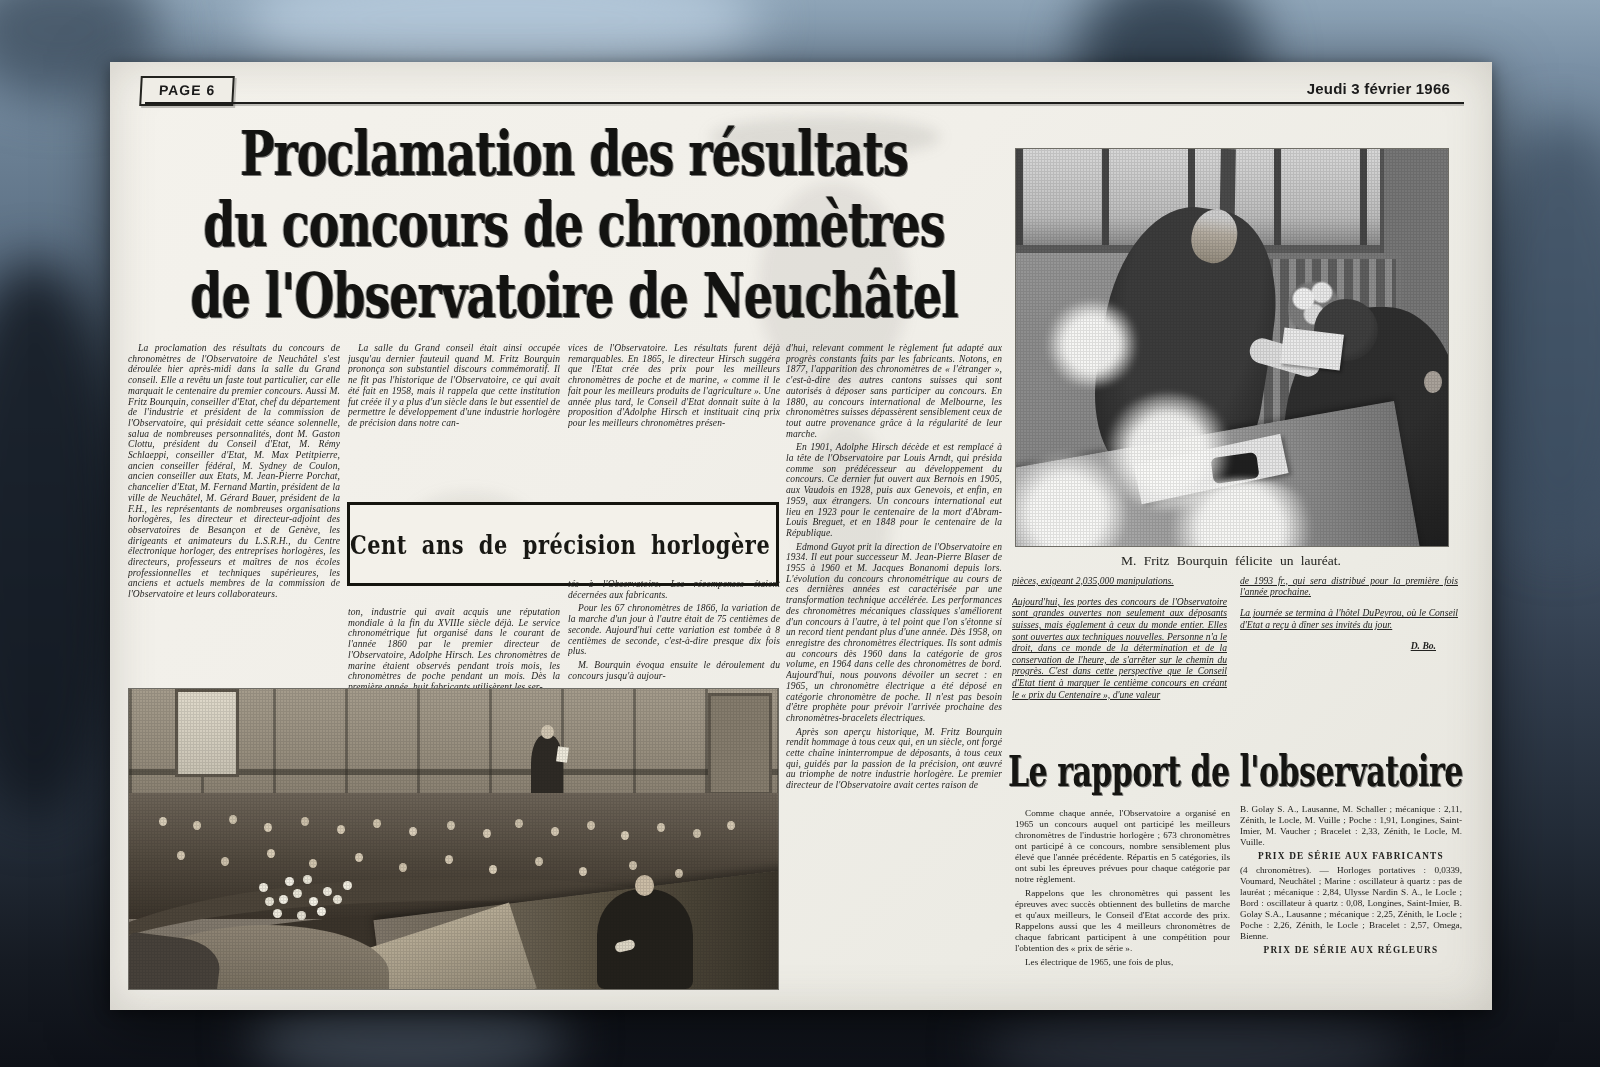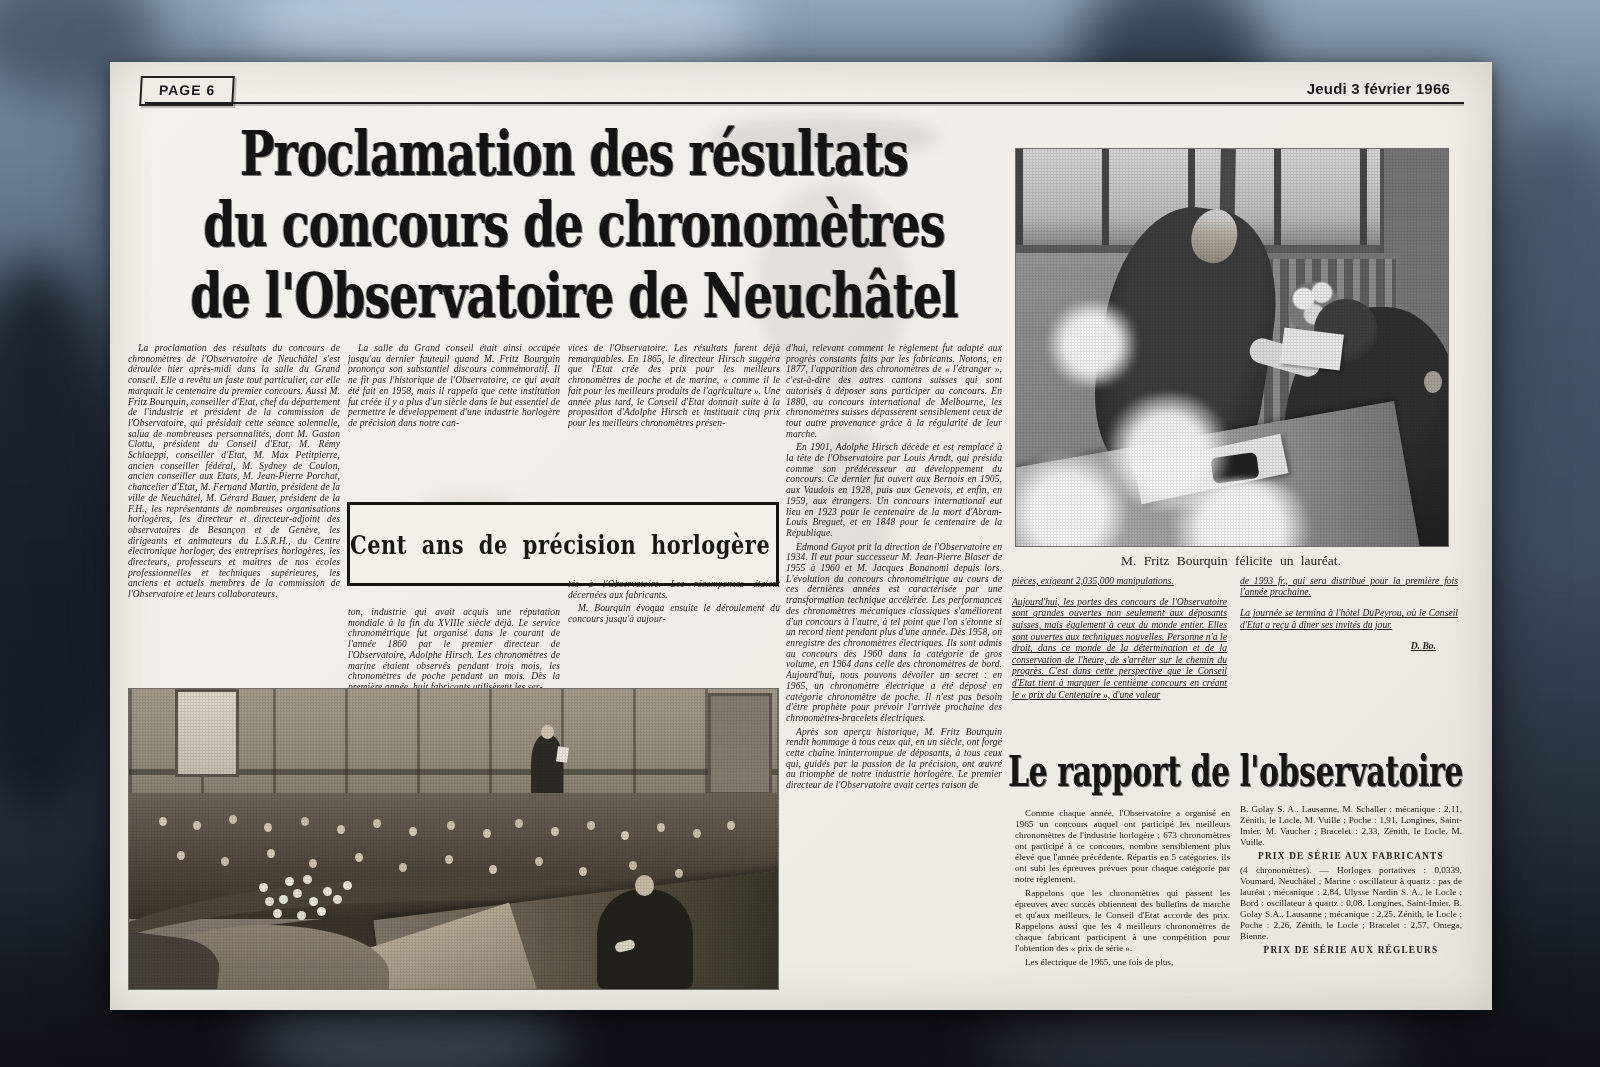--- a/index.html
+++ b/index.html
@@ -213,20 +213,21 @@
     <div class="col body-it" style="left:238px;top:520px;width:212px;height:132px;">
       <p class="noind">ton, industrie qui avait acquis une réputation mondiale à la fin du XVIIIe siècle déjà. Le service chronométrique fut organisé dans le courant de l'année 1860 par le premier directeur de l'Observatoire, Adolphe Hirsch. Les chronomètres de marine étaient observés pendant trois mois, les chronomètres de poche pendant un mois. Dès la première année, huit fabricants utilisèrent les ser-</p>
     </div>
 
     <div class="col body-it" style="left:458px;top:256px;width:212px;height:134px;">
       <p class="noind">vices de l'Observatoire. Les résultats furent déjà remarquables. En 1865, le directeur Hirsch suggéra que l'Etat crée des prix pour les meilleurs chronomètres de poche et de marine, « comme il le fait pour les meilleurs produits de l'agriculture ». Une année plus tard, le Conseil d'Etat donnait suite à la proposition d'Adolphe Hirsch et instituait cinq prix pour les meilleurs chronomètres présen-</p>
     </div>
 
     <div class="col body-it" style="left:458px;top:492px;width:212px;height:132px;">
       <p class="noind">tés à l'Observatoire. Les récompenses étaient décernées aux fabricants.</p>
+      <p>Pour les 67 chronomètres de 1866, la variation de la marche d'un jour à l'autre était de 75 centièmes de seconde. Aujourd'hui cette variation est tombée à 8 centièmes de seconde, c'est-à-dire presque dix fois plus.</p>
       <p>M. Bourquin évoqua ensuite le déroulement du concours jusqu'à aujour-</p>
     </div>
 
     <div class="col body-it" style="left:676px;top:256px;width:216px;height:672px;">
       <p class="noind">d'hui, relevant comment le règlement fut adapté aux progrès constants faits par les fabricants. Notons, en 1877, l'apparition des chronomètres de « l'étranger », c'est-à-dire des autres cantons suisses qui sont autorisés à déposer sans participer au concours. En 1880, au concours international de Melbourne, les chronomètres suisses dépassèrent sensiblement ceux de tout autre provenance grâce à la régularité de leur marche.</p>
       <p>En 1901, Adolphe Hirsch décède et est remplacé à la tête de l'Observatoire par Louis Arndt, qui présida comme son prédécesseur au développement du concours. Ce dernier fut ouvert aux Bernois en 1905, aux Vaudois en 1928, puis aux Genevois, et enfin, en 1959, aux étrangers. Un concours international eut lieu en 1923 pour le centenaire de la mort d'Abram-Louis Breguet, et en 1848 pour le centenaire de la République.</p>
       <p>Edmond Guyot prit la direction de l'Observatoire en 1934. Il eut pour successeur M. Jean-Pierre Blaser de 1955 à 1960 et M. Jacques Bonanomi depuis lors. L'évolution du concours chronométrique au cours de ces dernières années est caractérisée par une transformation technique accélérée. Les performances des chronomètres mécaniques classiques s'améliorent d'un concours à l'autre, à tel point que l'on s'étonne si un record tient pendant plus d'une année. Dès 1958, on enregistre des chronomètres électriques. Ils sont admis au concours dès 1960 dans la catégorie de gros volume, en 1964 dans celle des chronomètres de bord. Aujourd'hui, nous pouvons dévoiler un secret : en 1965, un chronomètre électrique a été déposé en catégorie chronomètre de poche. Il n'est pas besoin d'être prophète pour prévoir l'arrivée prochaine des chronomètres-bracelets électriques.</p>
       <p>Après son aperçu historique, M. Fritz Bourquin rendit hommage à tous ceux qui, en un siècle, ont forgé cette chaîne ininterrompue de déposants, à tous ceux qui, guidés par la passion de la précision, ont œuvré au triomphe de notre industrie horlogère. Le premier directeur de l'Observatoire avait certes raison de</p>
     </div>
 

